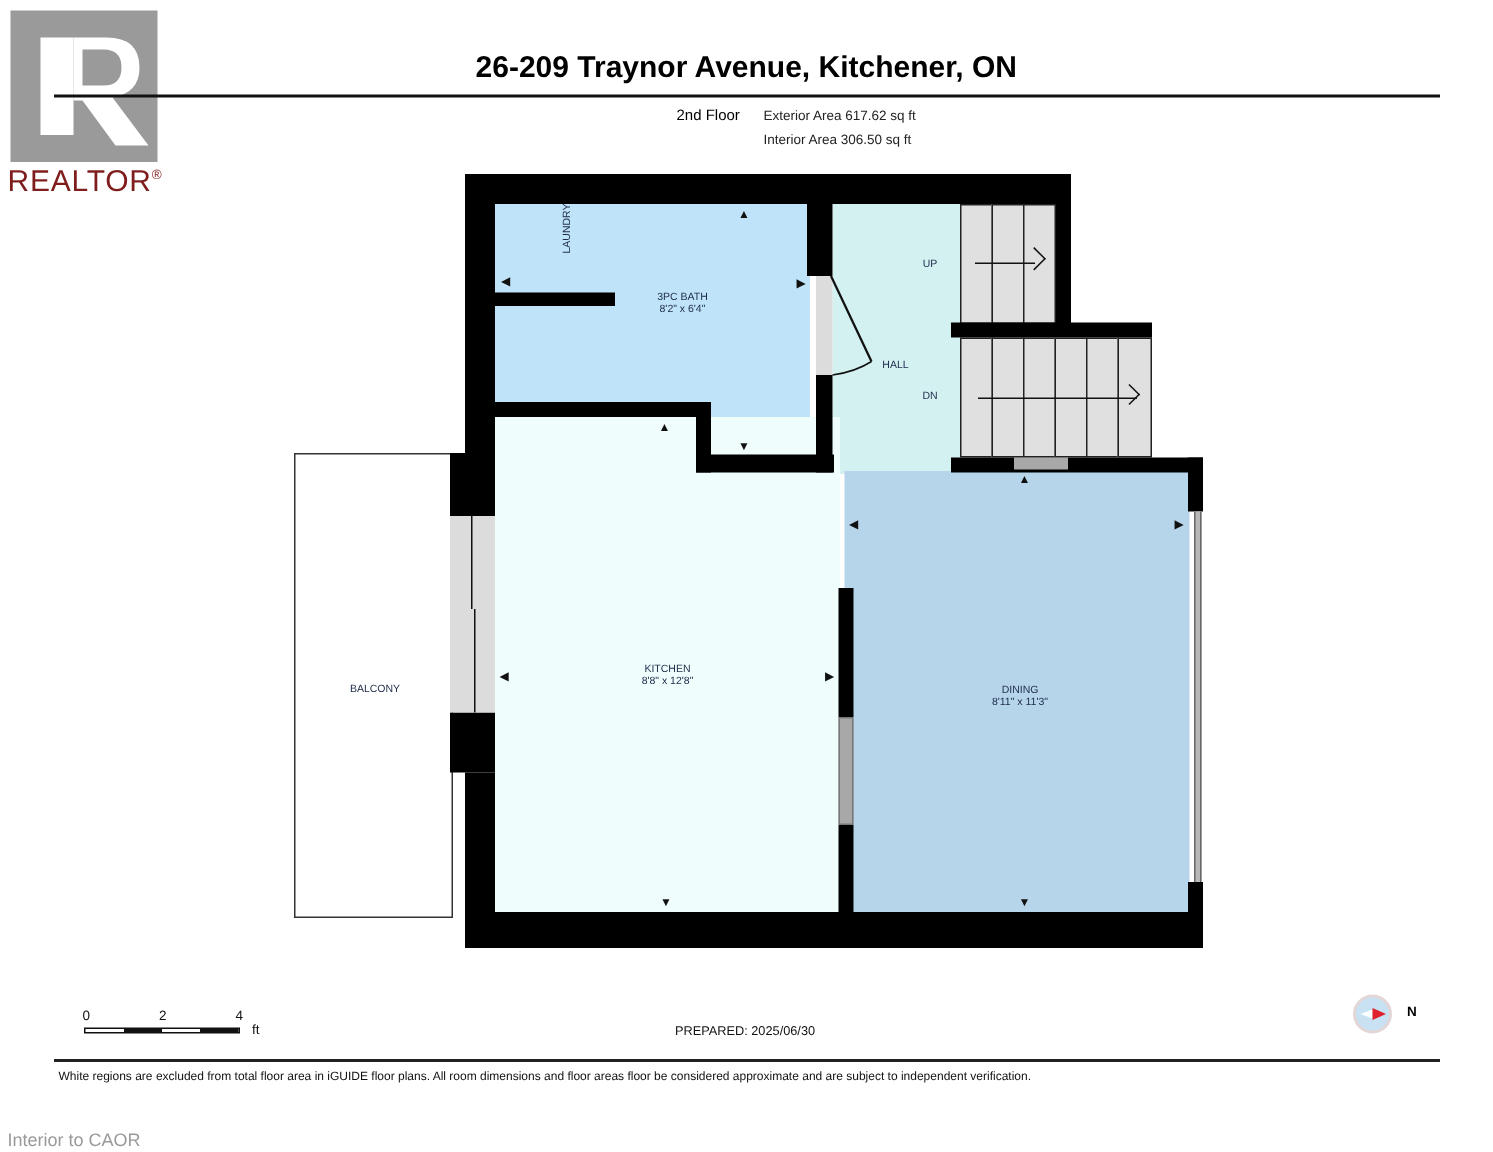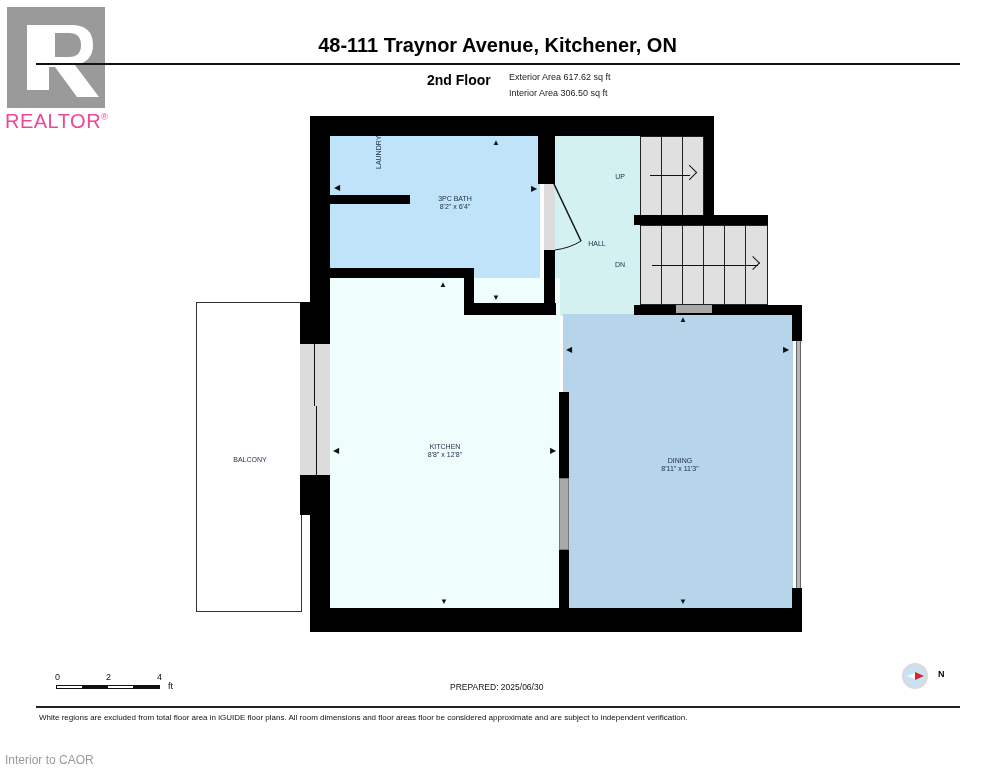--- a/index.html
+++ b/index.html
@@ -1,23 +1,23 @@
 <!DOCTYPE html>
 <html><head>
 <meta charset="utf-8">
 <style>
   html, body { margin:0; padding:0; }
   body { width:995px; height:768px; background:#ffffff; position:relative; overflow:hidden; font-family:"Liberation Sans", sans-serif; color:#000; }
   .abs { position:absolute; }
   .logo-box { left:7px; top:7px; width:98px; height:101px; background:#9a9a9a; }
-  .logo-text { left:5px; top:110px; font-size:20px; color:#ec4899; letter-spacing:0.5px; }
+  .logo-text { left:5px; top:110px; font-size:20px; color:#7f1d1d; letter-spacing:0.5px; }
   .logo-text sup { font-size:9px; }
   .title { left:0; width:995px; top:34px; text-align:center; font-weight:bold; font-size:20px; }
   .title-rule { left:36px; top:63px; width:924px; height:2px; background:#111; }
-  .floor-label { left:427px; top:72px; font-weight:bold; font-size:14px; }
+  .floor-label { left:451px; top:72px; font-weight:normal; font-size:10px; }
   .area-line { left:509px; font-size:9px; color:#222; }
   .wall { background:#000; position:absolute; }
   .room-label { position:absolute; font-size:7px; color:#1d2b4a; text-align:center; line-height:8px; }
   .arrow { position:absolute; font-size:8px; color:#111; line-height:8px; }
   .stair { position:absolute; background:#e0e0e0; border:1px solid #222; box-sizing:border-box; }
   .foot-rule { left:36px; top:706px; width:924px; height:2px; background:#222; }
   .disclaimer { left:39px; top:713px; font-size:8px; color:#111; }
   .prepared { left:450px; top:682px; font-size:8.5px; color:#111; }
   .licensed { left:5px; top:753px; font-size:12px; color:#9a9a9a; }
   .scale-num { position:absolute; font-size:9px; color:#111; }
@@ -27,21 +27,21 @@
 
 <div class="abs logo-box">
   <svg width="98" height="101" viewBox="0 0 98 101">
     <rect x="20" y="18" width="22" height="65" fill="#fff"></rect>
     <path d="M42 18 H64 Q86 18 86 38 Q86 55 68 58 L92 90 H70 L48 60 H42 Z" fill="#fff"></path>
     <path d="M48 26 H62 Q74 26 74 38 Q74 50 62 50 H48 Z" fill="#9a9a9a"></path>
   </svg>
 </div>
 <div class="abs logo-text"><span>REALTOR</span><sup>®</sup></div>
 
-<div class="abs title">48-111 Traynor Avenue, Kitchener, ON</div>
+<div class="abs title">26-209 Traynor Avenue, Kitchener, ON</div>
 <div class="abs title-rule"></div>
 <div class="abs floor-label">2nd Floor</div>
 <div class="abs area-line" style="top:72px;">Exterior Area 617.62 sq ft</div>
 <div class="abs area-line" style="top:88px;">Interior Area 306.50 sq ft</div>
 
 <div class="abs" style="left:0;top:0;width:995px;height:768px;">
 
   <div class="abs" style="left:196px;top:302px;width:106px;height:310px;border:1px solid #333;background:#fff;box-sizing:border-box;"></div>
   <div class="room-label" style="left:210px;top:456px;width:80px;">BALCONY</div>
 

